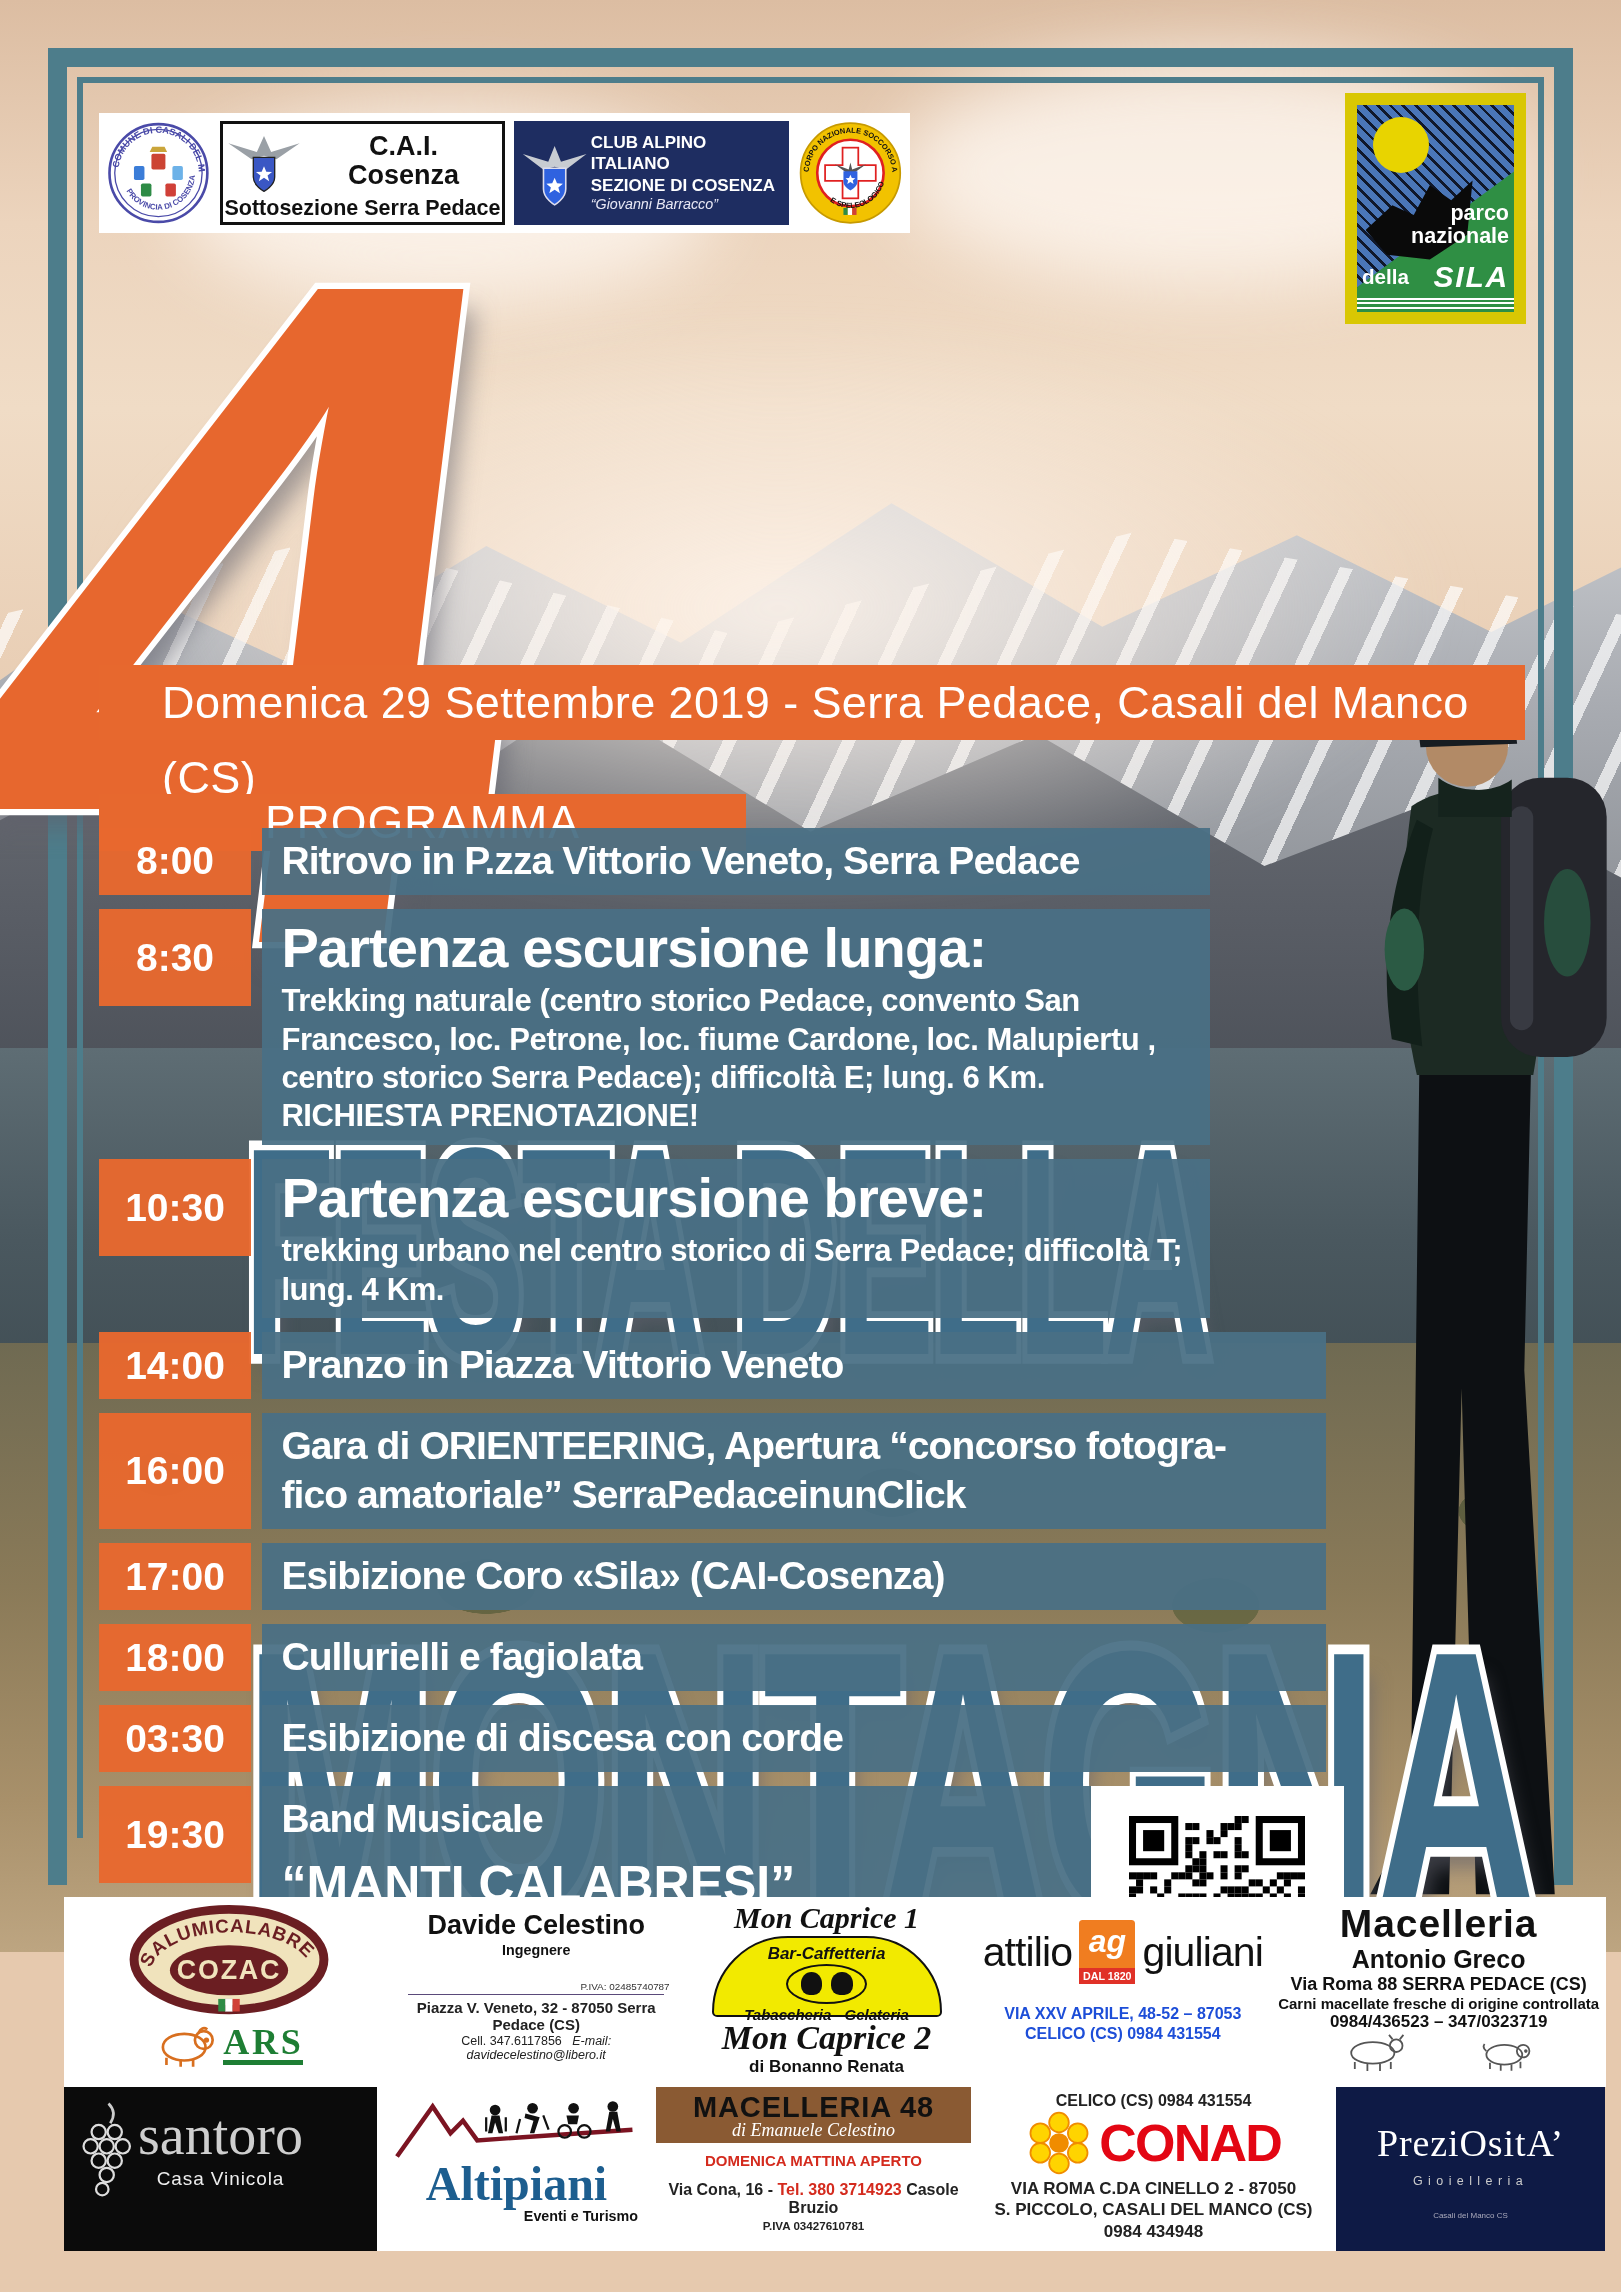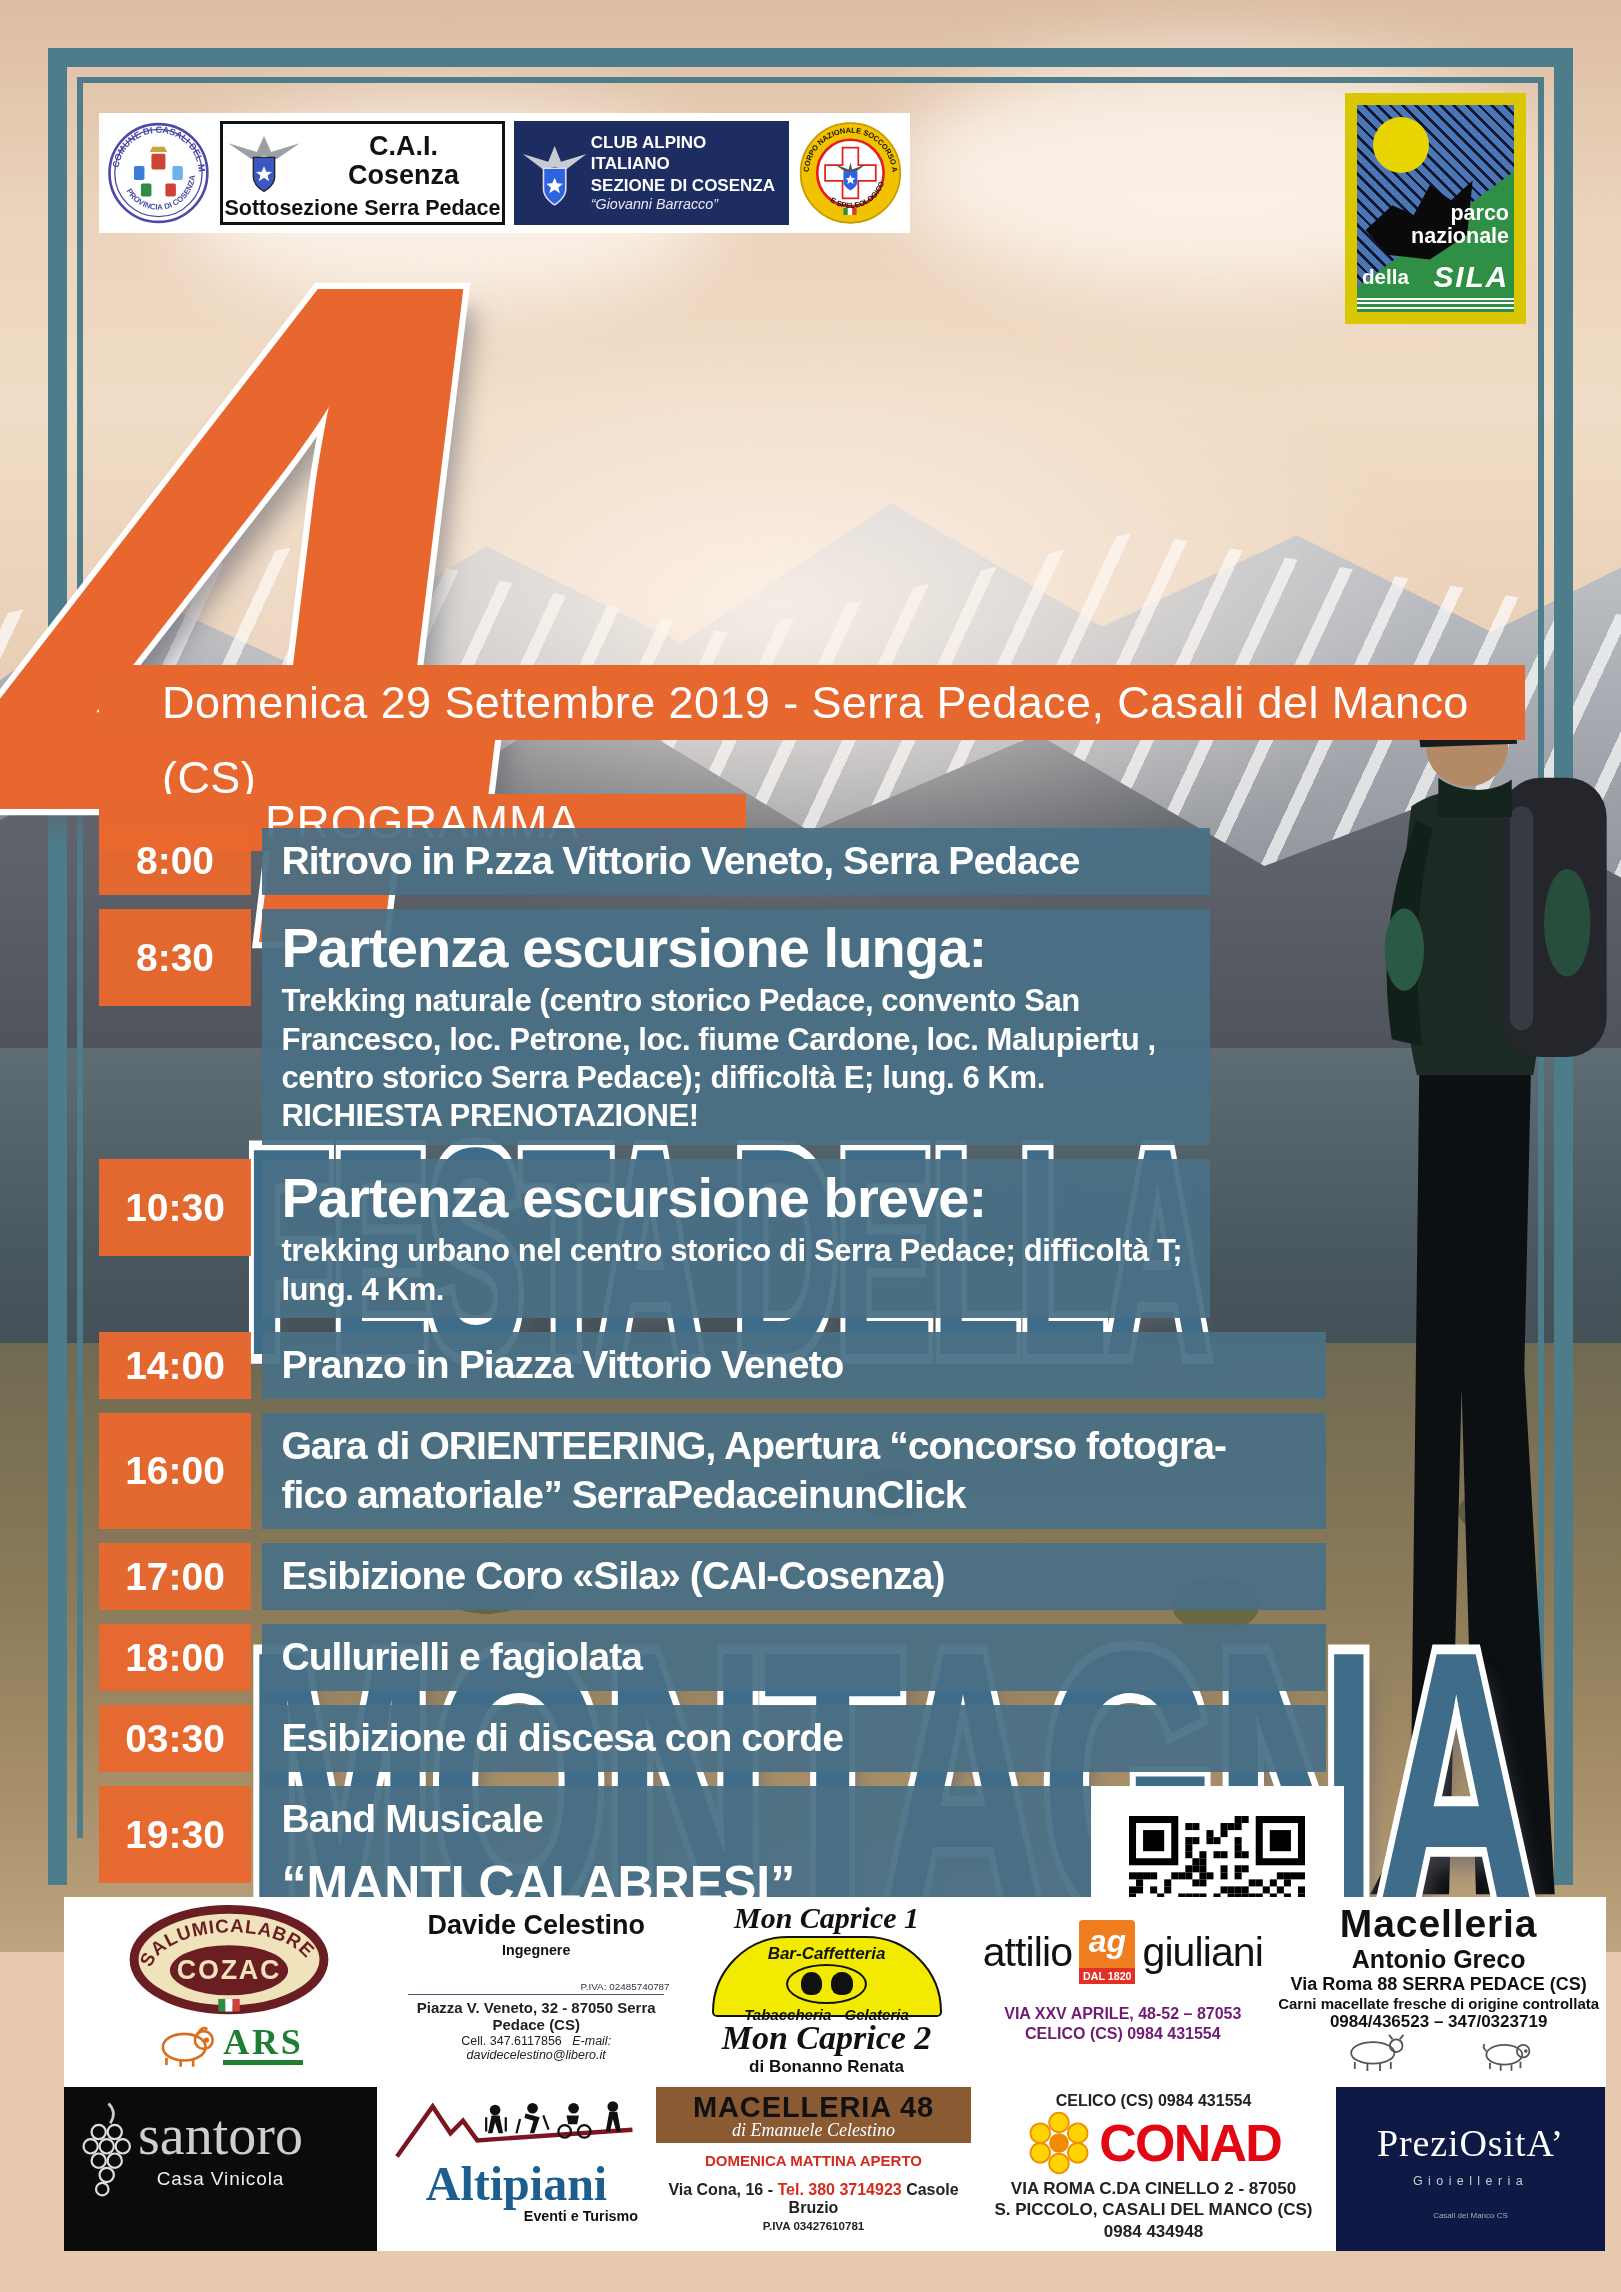--- a/index.html
+++ b/index.html
@@ -141,21 +141,21 @@
   .mon-heads::before,.mon-heads::after{content:"";position:absolute;top:6.3px;width:21.5px;height:23px;border-radius:50% 50% 40% 40%;background:#111;}
   .mon-heads::before{left:12.5px;}.mon-heads::after{right:12.5px;}
   .mon-sign .s2{font-style:italic;font-size:15px;margin-top:1.8px;}
   .mon-n2{font-size:34px;margin-top:1.8px;}
   .mon-sub{font-weight:bold;font-size:17px;}
   .giu-row{display:flex;align-items:center;justify-content:center;gap:7.2px;}
   .giu-name{font-size:41px;color:#111;letter-spacing:-0.9px;}
   .agbox{width:56px;height:64px;background:#f07d20;color:#fff;position:relative;border-radius:3.6px;}
   .agbox .ag{font-style:italic;font-weight:bold;font-size:32px;line-height:43px;}
   .agbox .dal{position:absolute;left:0;bottom:0;width:100%;background:#e03127;font-size:10.7px;font-weight:bold;line-height:16px;}
-  .giu-adr{font-weight:bold;font-size:16px;margin-top:19.7px;line-height:1.3;color:#701a75;}
+  .giu-adr{font-weight:bold;font-size:16px;margin-top:19.7px;line-height:1.3;color:#1d4ed8;}
   .greco-name{font-weight:bold;font-size:39px;letter-spacing:0.9px;}
   .greco-owner{font-weight:bold;font-size:25px;margin-top:-1.8px;}
   .greco-adr{font-weight:bold;font-size:18px;}
   .greco-line{font-weight:bold;font-size:15px;}
   .greco-tel{font-weight:bold;font-size:17px;}
   .greco-animals{display:flex;justify-content:space-around;padding:1.8px 36px 0;}
   .san-name{font-family:"Liberation Serif",serif;font-size:56px;color:#cfcfcf;line-height:1;}
   .san-sub{font-size:19px;color:#eee;margin-top:5.4px;letter-spacing:0.9px;}
   .alt-name{font-family:"Liberation Serif",serif;font-weight:bold;font-size:48px;color:#1d5e8f;line-height:1;margin-top:-3.6px;}
   .alt-sub{font-weight:bold;font-size:14.3px;text-align:right;padding-right:18px;color:#111;}

